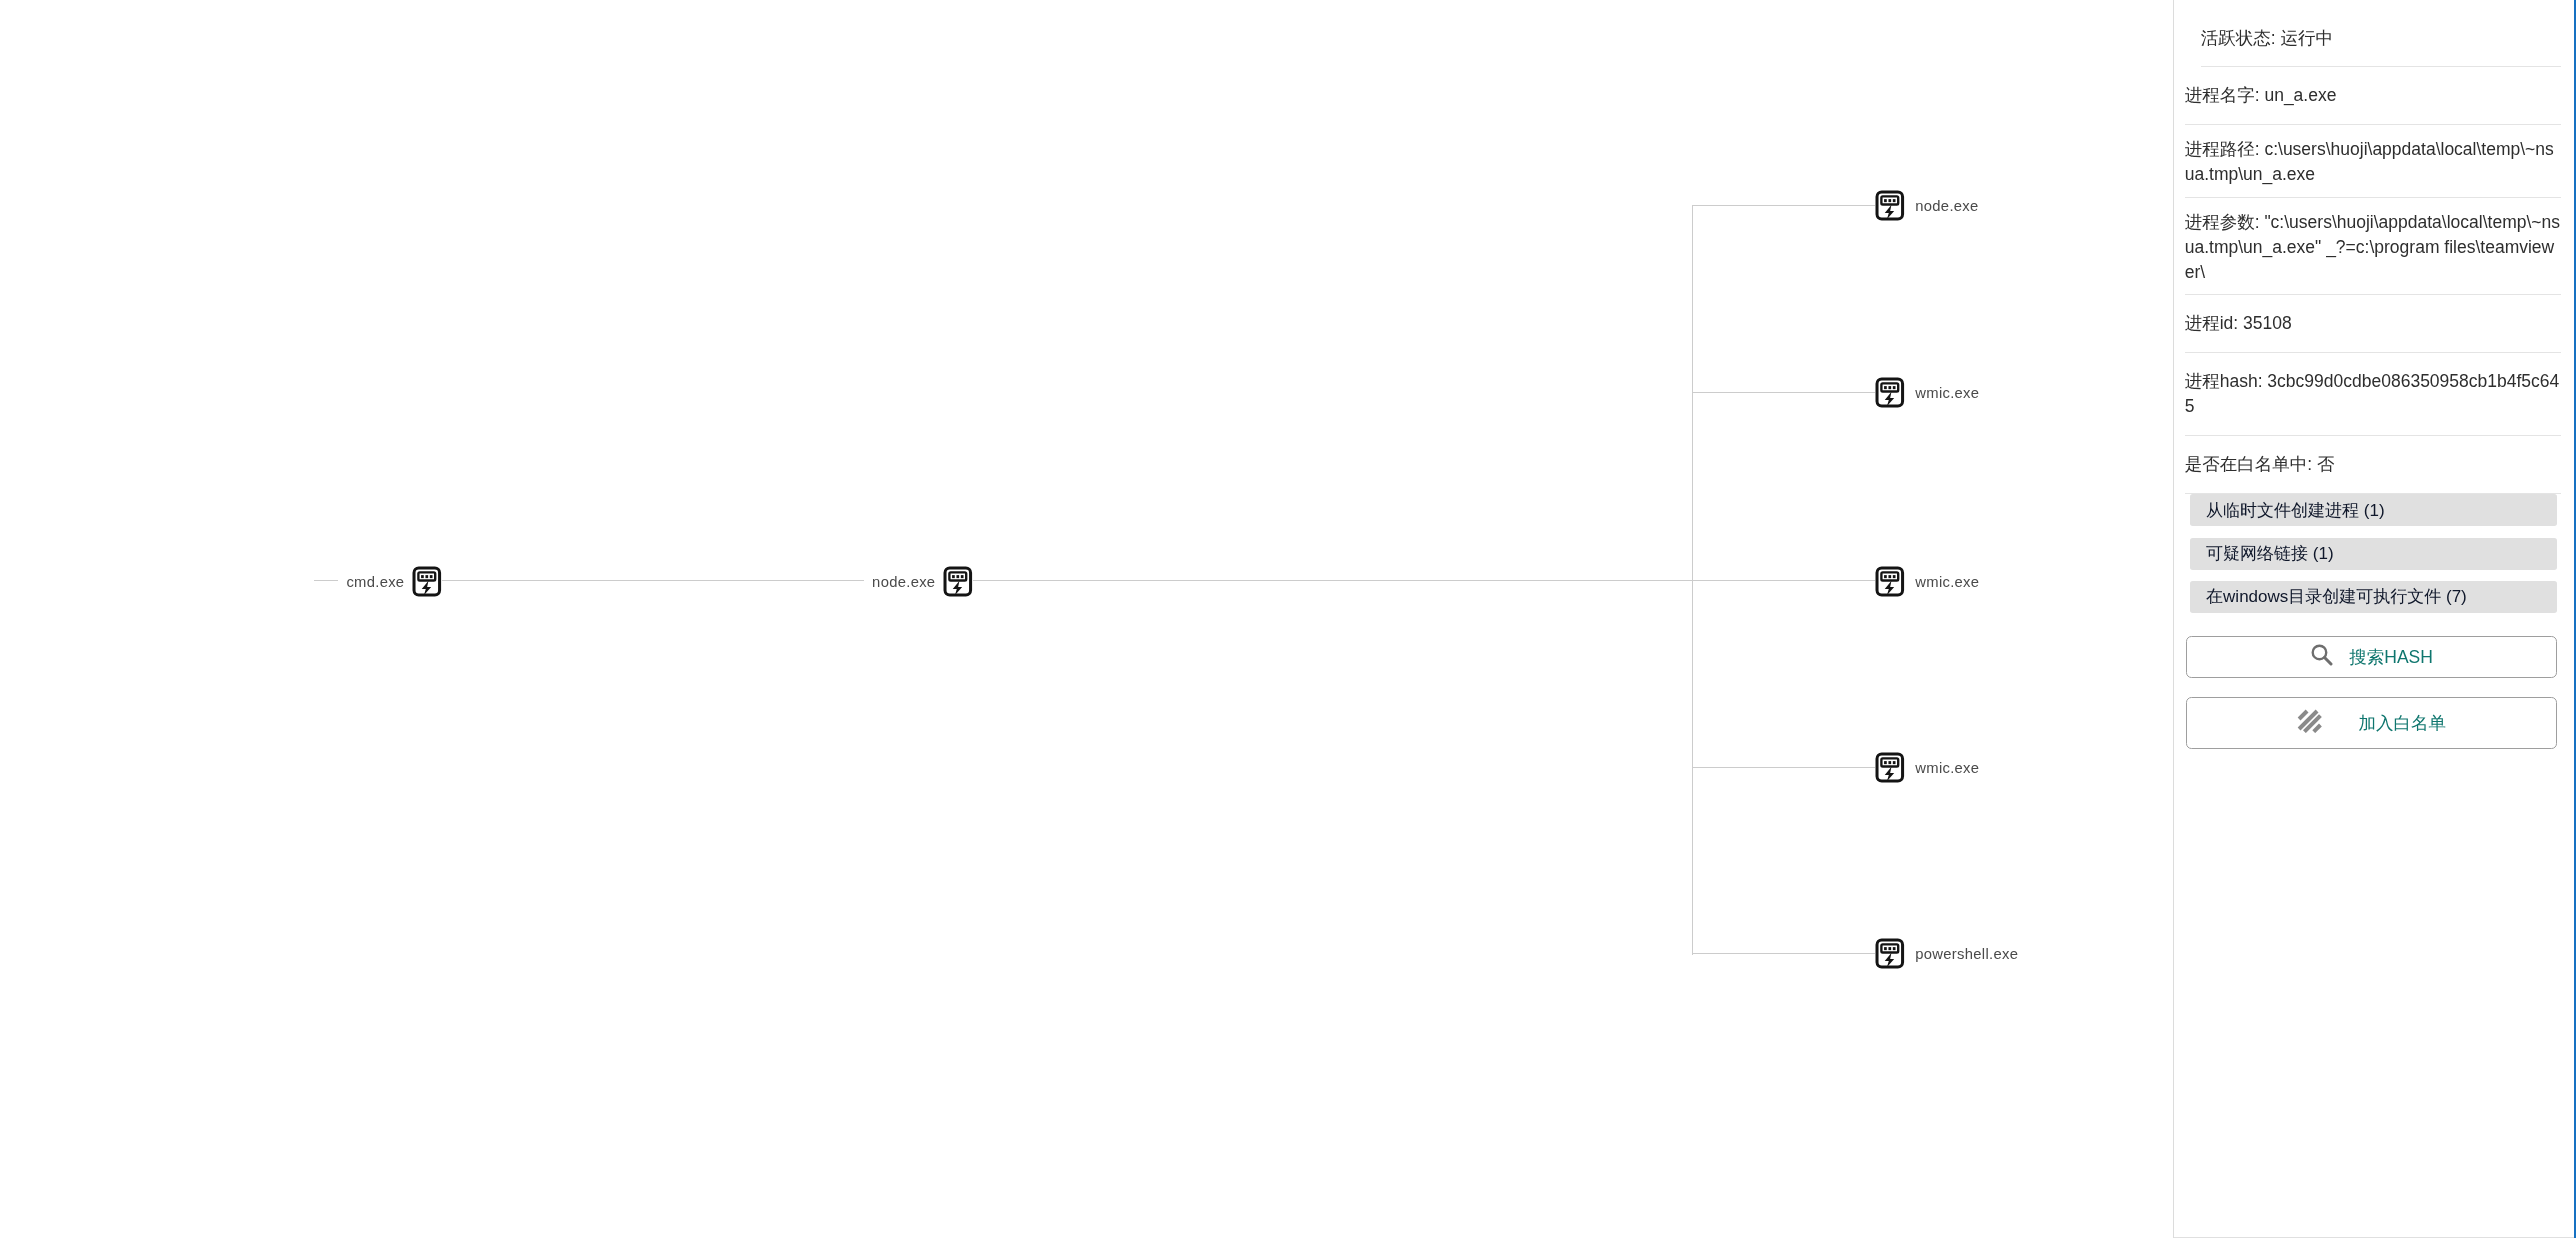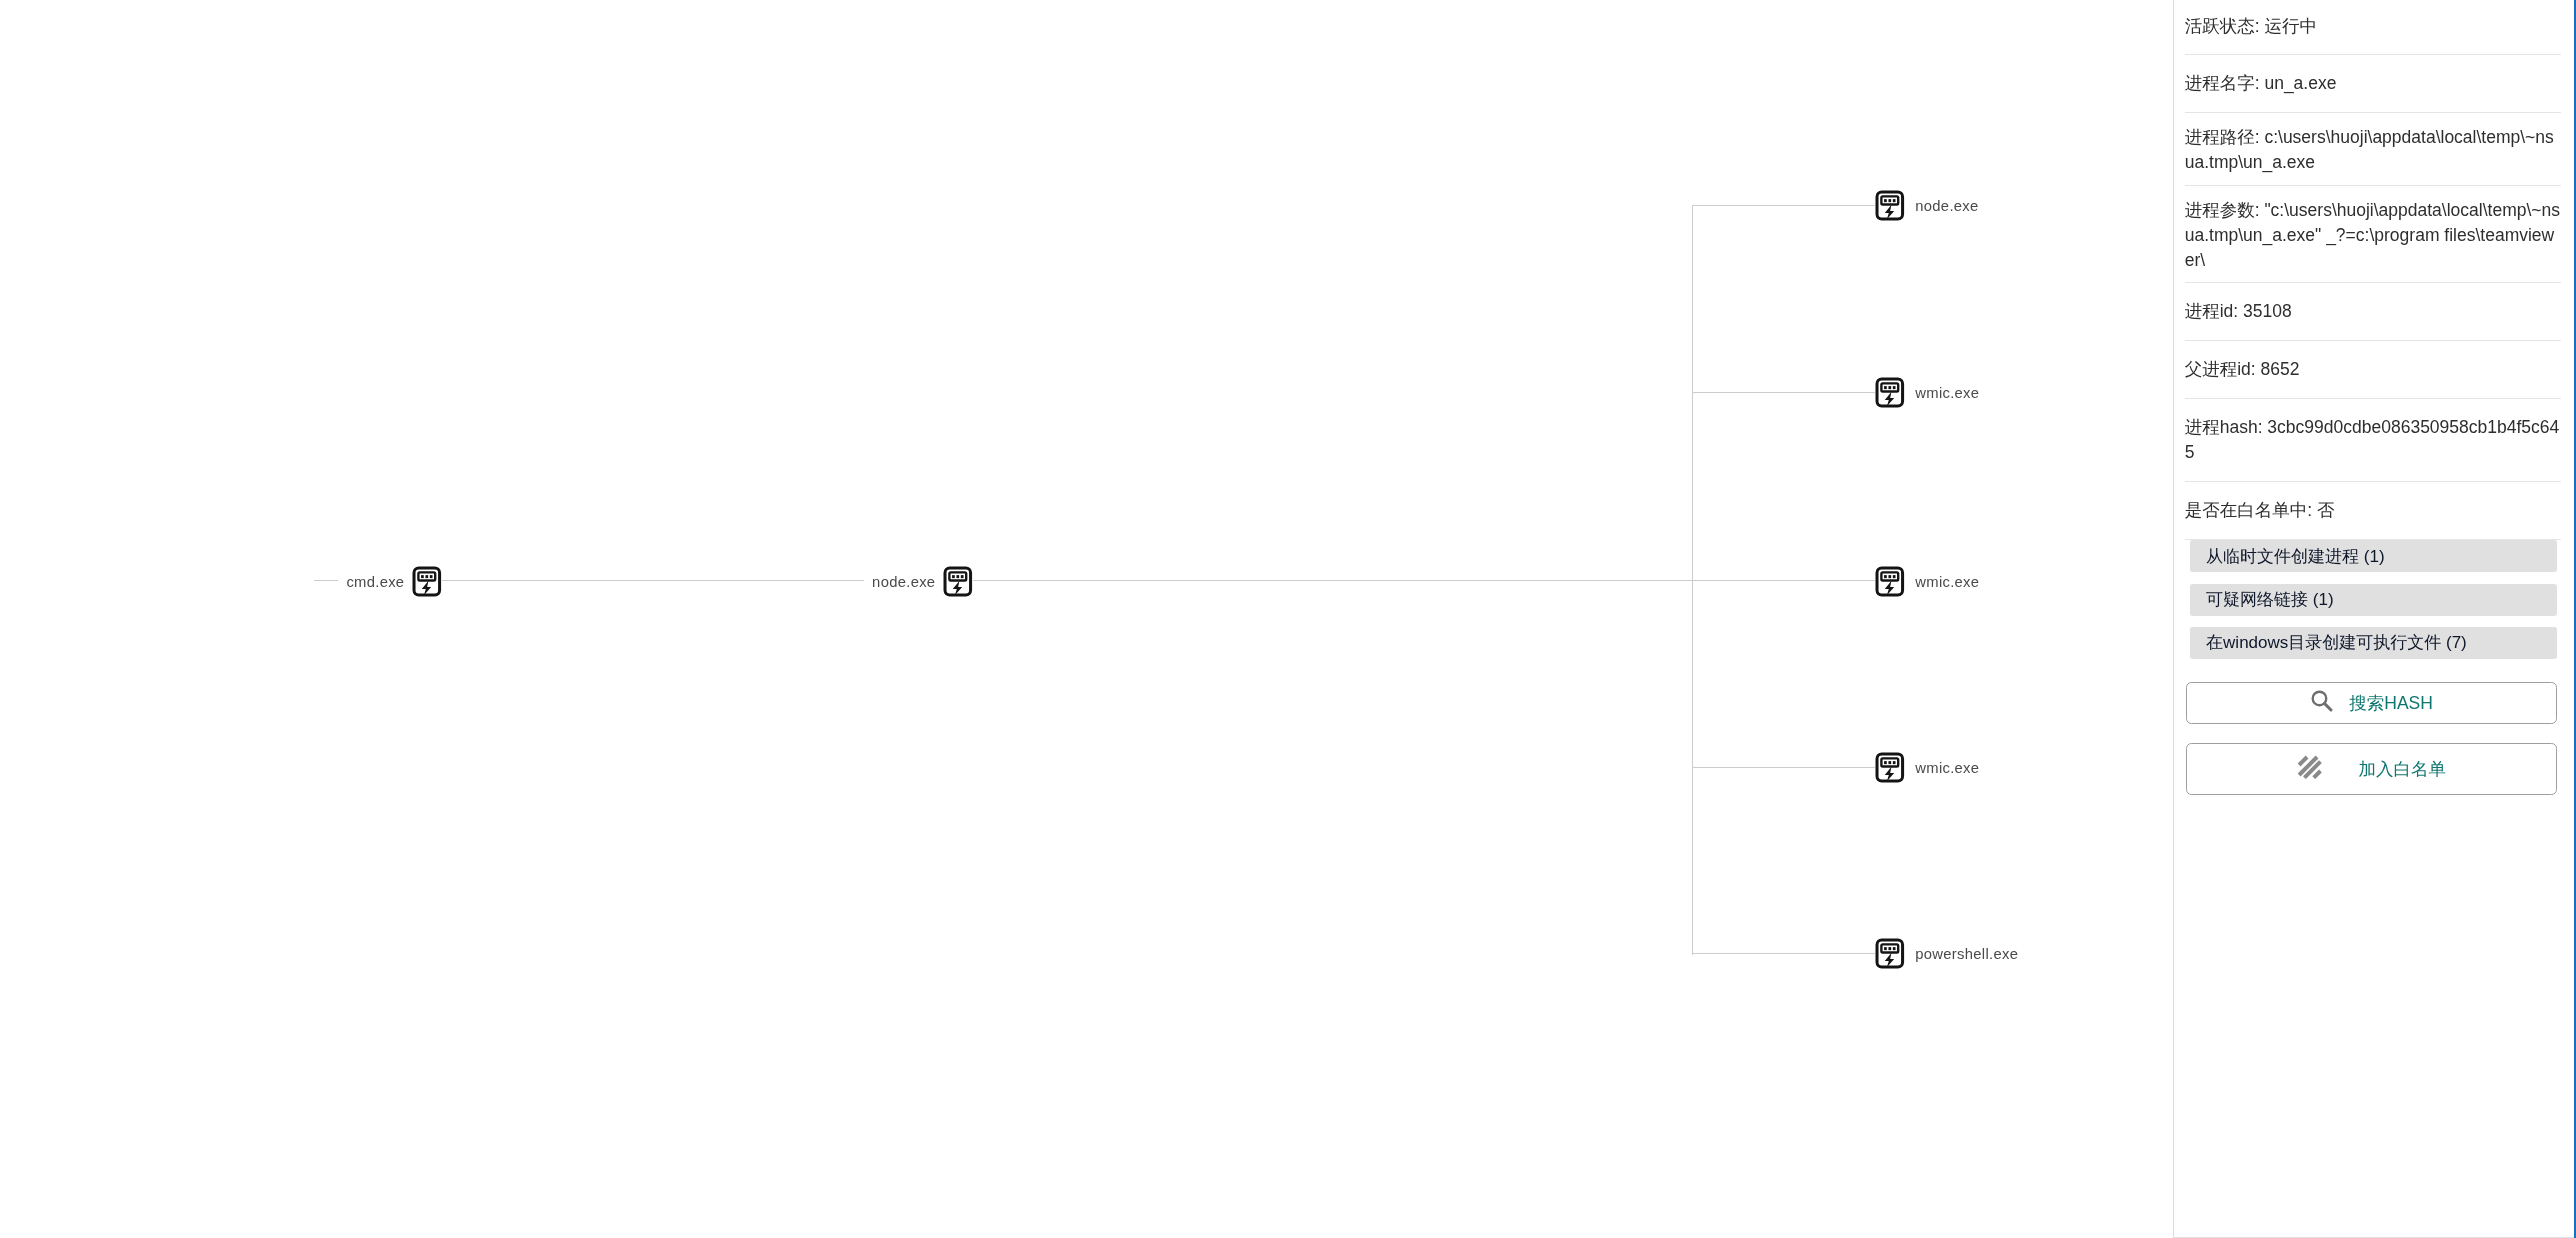--- a/index.html
+++ b/index.html
@@ -29,21 +29,21 @@
   .sidebar{
     position:absolute;left:2173px;top:0;width:403px;height:1239px;
     border-left:1.3px solid #dcdcdc;box-sizing:border-box;
     padding:0 14.8px 0 10.7px;background:#fff;
   }
   .field{
     font-size:17.5px;line-height:25px;color:#2e2e2e;
     padding:16px 0;border-bottom:1.3px solid #e4e4e4;
     word-break:break-all;overflow:hidden;
   }
-  .field.first{padding-top:14px;padding-bottom:15.4px;}
+  .field.first{padding-top:26px;padding-bottom:15.4px;margin-left:16px;}
   .field.two{padding:12px 0 9.4px;}
   .rules-title{
     font-size:17.5px;color:#2e2e2e;padding:17.5px 0 10.7px;
   }
   .rule-chip{
     background:#e0e0e0;border-radius:2.7px;height:32px;
     display:flex;align-items:center;padding-left:16px;
     margin:0 4px 11.4px 5.4px;font-size:17px;color:#0f172a;cursor:pointer;
   }
   .btn{
@@ -164,21 +164,20 @@
     <span class="clabel">powershell.exe</span>
   </div>
 </div>
 
 <aside class="sidebar">
   <div class="field first">活跃状态: 运行中</div>
   <div class="field">进程名字: un_a.exe</div>
   <div class="field two">进程路径: c:\users\huoji\appdata\local\temp\~nsua.tmp\un_a.exe</div>
   <div class="field two">进程参数: "c:\users\huoji\appdata\local\temp\~nsua.tmp\un_a.exe" _?=c:\program files\teamviewer\</div>
   <div class="field">进程id: 35108</div>
-  <div class="field">父进程id: 8652</div>
   <div class="field">进程hash: 3cbc99d0cdbe086350958cb1b4f5c645</div>
   <div class="field">是否在白名单中: 否</div>
 
   <div class="rule-chip">从临时文件创建进程 (1)</div>
   <div class="rule-chip">可疑网络链接 (1)</div>
   <div class="rule-chip">在windows目录创建可执行文件 (7)</div>
 
   <div class="btn search">
     <span class="bicon">
       <svg width="23" height="23" viewBox="0 0 34 34" fill="none">

